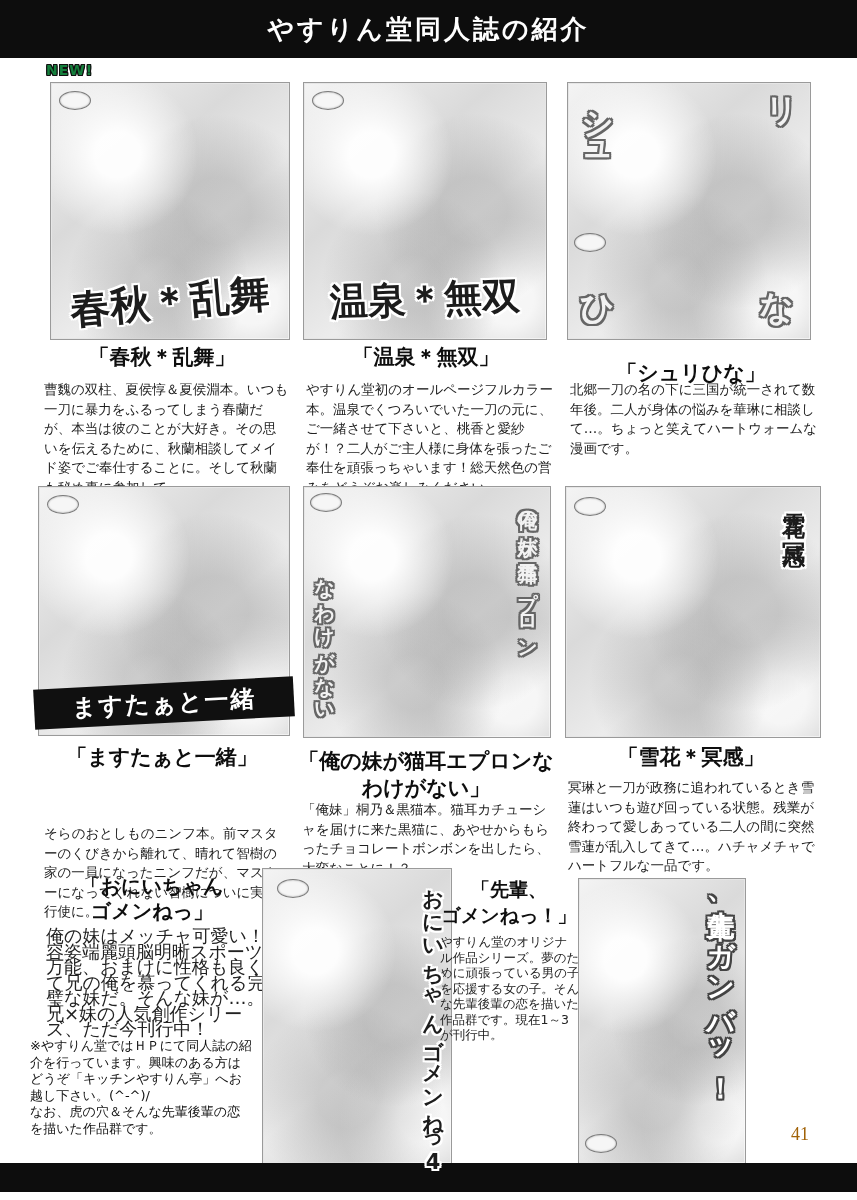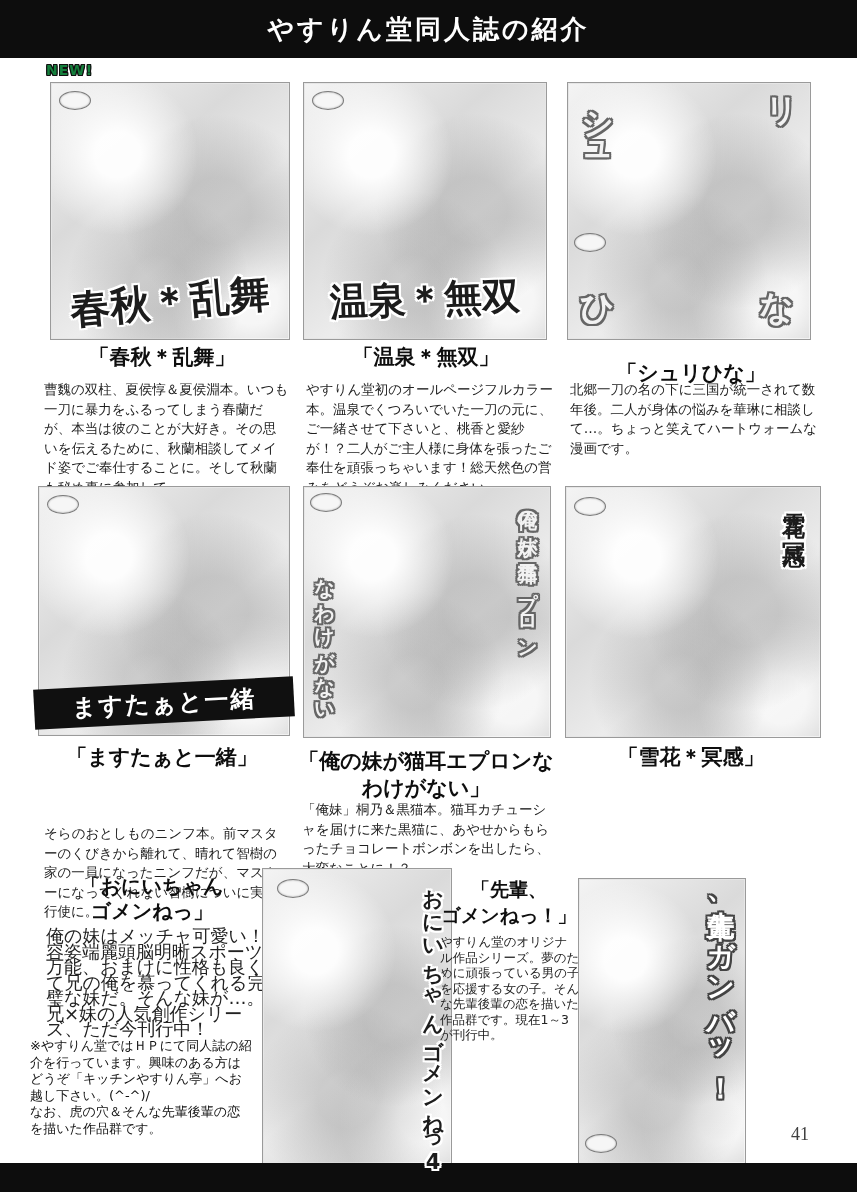--- a/index.html
+++ b/index.html
@@ -41,21 +41,21 @@
                white-space:pre-line;font-size:21px;line-height:27px;}
   .entry-desc{position:absolute;color:#222;font-size:13.5px;line-height:19.5px;
               text-align:left;white-space:pre-line;}
   .new-label{position:absolute;left:46px;top:62px;font-size:14px;font-weight:bold;color:#15803d;
         letter-spacing:1px;
         text-shadow:-1px 0 #111,1px 0 #111,0 -1px #111,0 1px #111,
                     -1px -1px #111,1px 1px #111,-1px 1px #111,1px -1px #111;}
   .footer-note{position:absolute;left:30px;top:1038px;width:222px;font-size:13px;
                line-height:16.5px;color:#111;white-space:pre-line;}
   .pageno{position:absolute;left:778px;top:1124px;width:44px;text-align:center;
-          font-family:"Liberation Serif",serif;font-size:18px;color:#404040;}
+          font-family:"Liberation Serif",serif;font-size:18px;color:#a16207;}
 </style>
 </head>
 <body>
 
 <div class="page">
 
   <div class="topbar">
     <span class="ptitle">やすりん堂同人誌の紹介</span>
   </div>
 
@@ -102,20 +102,21 @@
     <div class="cover-label label-dark vtext" style="right:10px;top:8px;font-size:23px;letter-spacing:2px;">雪花＊冥感</div>
   </div>
 
   <div class="entry-title" style="left:36px;top:744px;width:252px;">「ますたぁと一緒」</div>
   <div class="entry-desc" style="left:44px;top:780px;width:246px;margin-top:44px;">そらのおとしものニンフ本。前マスターのくびきから離れて、晴れて智樹の家の一員になったニンフだが、マスターになってくれない智樹についに実力行使に。</div>
 
   <div class="entry-title" style="left:296px;top:740px;width:260px;margin-top:8px;">「俺の妹が猫耳エプロンなわけがない」</div>
   <div class="entry-desc" style="left:302px;top:800px;width:252px;">「俺妹」桐乃＆黒猫本。猫耳カチューシャを届けに来た黒猫に、あやせからもらったチョコレートボンボンを出したら、大変なことに！？</div>
 
   <div class="entry-title" style="left:563px;top:744px;width:256px;">「雪花＊冥感」</div>
+  <div class="entry-desc" style="left:568px;top:778px;width:256px;">冥琳と一刀が政務に追われているとき雪蓮はいつも遊び回っている状態。残業が終わって愛しあっている二人の間に突然雪蓮が乱入してきて…。ハチャメチャでハートフルな一品です。</div>
 
   <div class="entry-title" style="left:40px;top:874px;width:224px;font-size:20px;line-height:25px;">「おにいちゃん
 ゴメンねっ」</div>
   <div class="entry-desc" style="left:46px;top:928px;width:220px;font-size:18px;line-height:15.5px;">俺の妹はメッチャ可愛い！容姿端麗頭脳明晰スポーツ万能、おまけに性格も良くて兄の俺を慕ってくれる完璧な妹だ。そんな妹が…。兄×妹の人気創作シリーズ、ただ今刊行中！</div>
 
   <div class="cover" style="left:262px;top:868px;width:188px;height:294px;">
     <span class="seal" style="left:14px;top:10px;"></span>
     <div class="cover-label label-dark vtext" style="right:4px;top:6px;font-size:21px;letter-spacing:1px;">おにいちゃんゴメンねっ4</div>
   </div>
 

